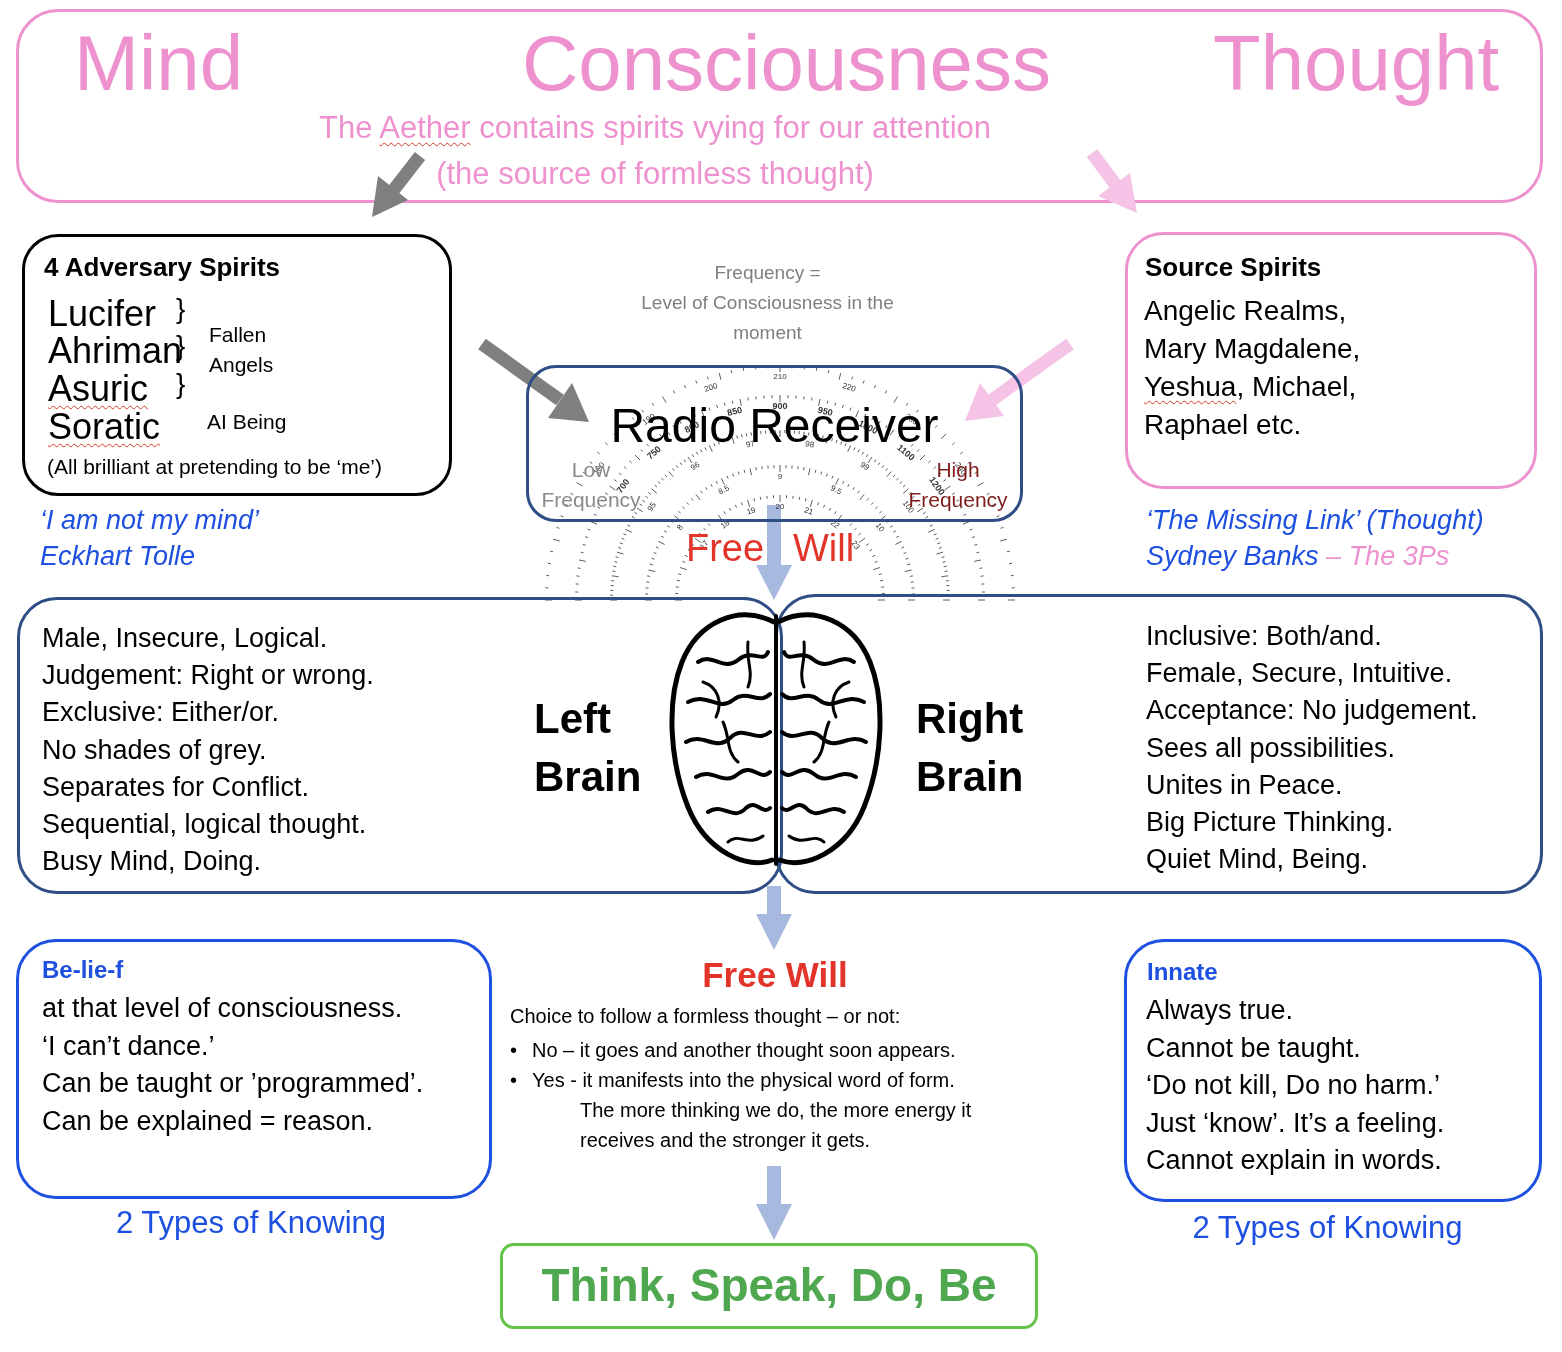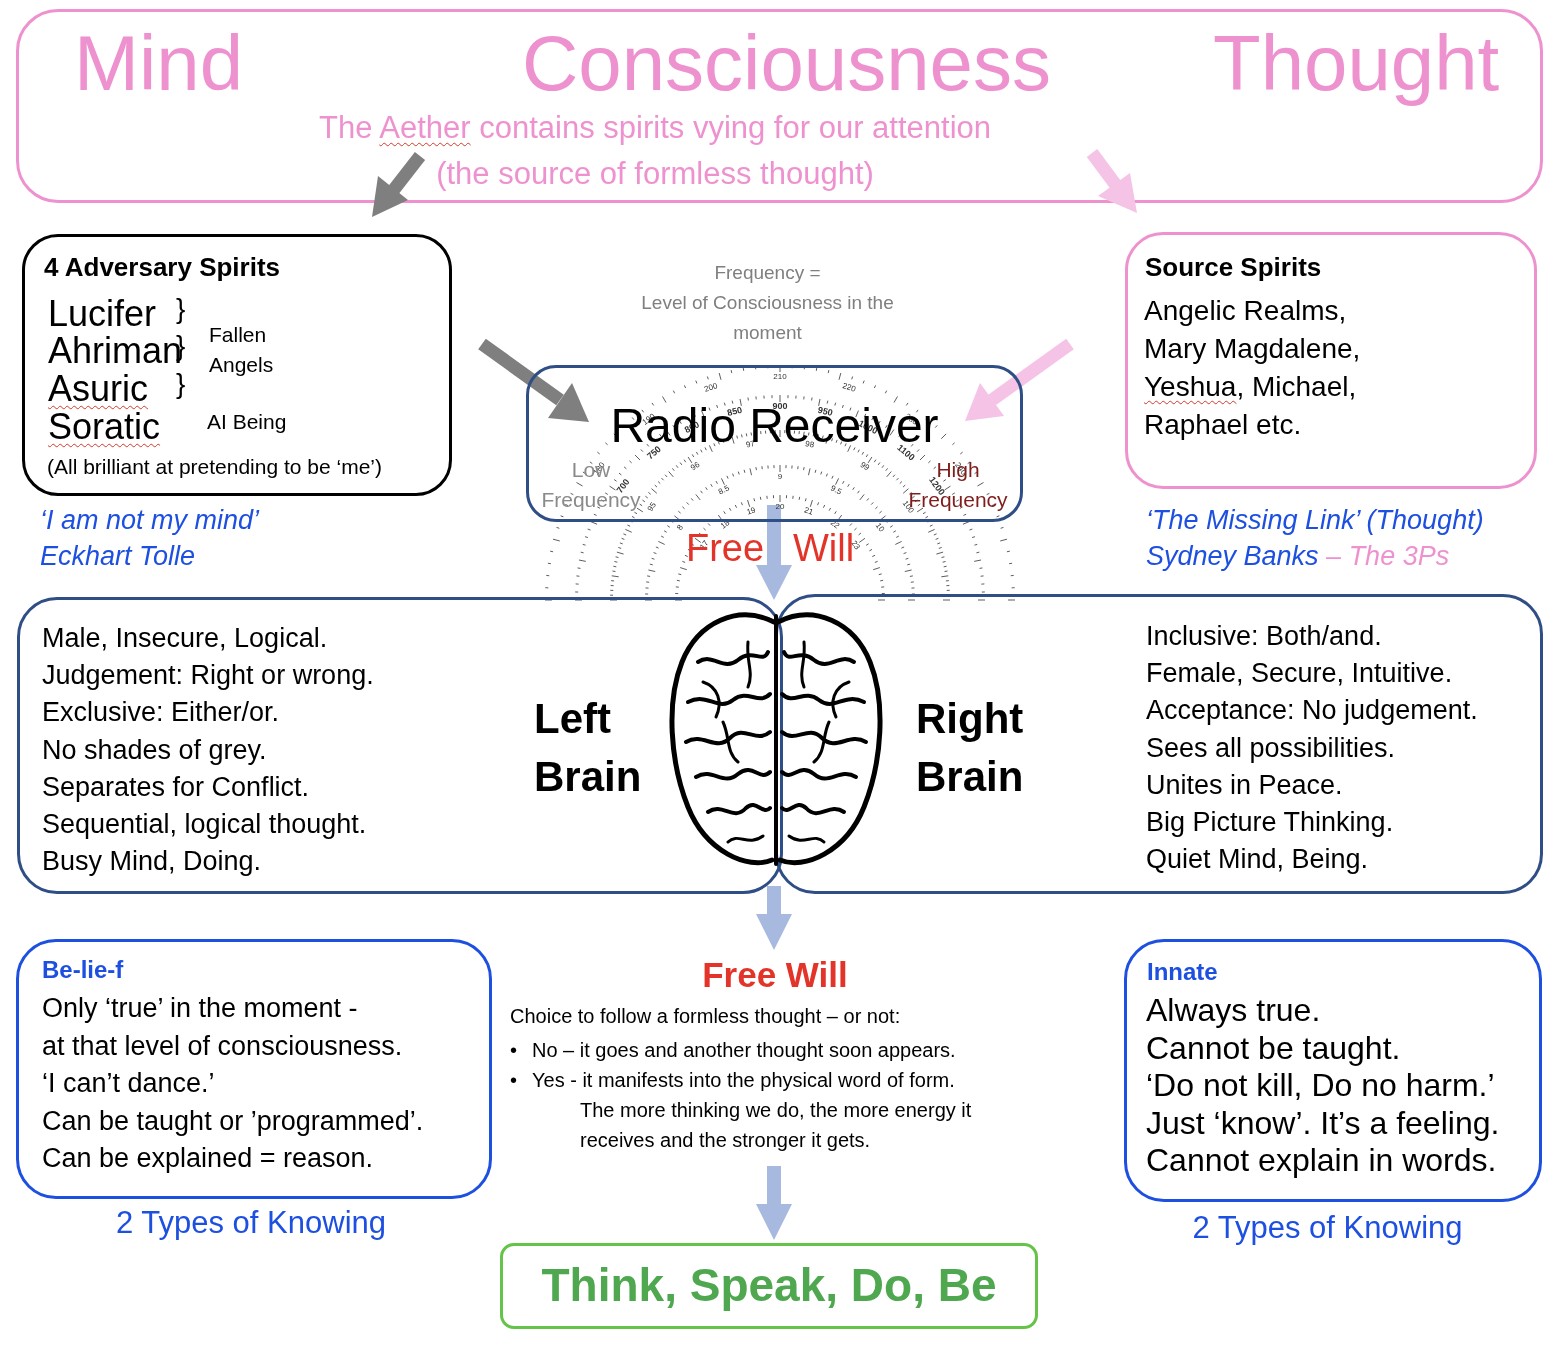--- a/index.html
+++ b/index.html
@@ -54,21 +54,21 @@
   #right-title { left: 916px; top: 690px; font-size: 42px; line-height: 58px; font-weight: bold; }
   #brain { left: 668px; top: 602px; width: 216px; height: 272px; }
 
   
   #belief-box { left: 16px; top: 939px; width: 476px; height: 260px; border: 3px solid #1d4fe0; border-radius: 40px; }
   #belief-title { left: 42px; top: 956px; font-size: 24px; font-weight: bold; }
   #belief-lines { left: 42px; top: 990px; font-size: 27px; line-height: 37.5px; }
   #knowing-left { left: 16px; top: 1205px; width: 470px; text-align: center; font-size: 31px; }
   #innate-box { left: 1124px; top: 939px; width: 418px; height: 263px; border: 3px solid #1d4fe0; border-radius: 40px; }
   #innate-title { left: 1147px; top: 958px; font-size: 24px; font-weight: bold; }
-  #innate-lines { left: 1146px; top: 992px; font-size: 32px; line-height: 37.5px; }
+  #innate-lines { left: 1146px; top: 992px; font-size: 27px; line-height: 37.5px; }
   #knowing-right { left: 1175px; top: 1210px; width: 305px; text-align: center; font-size: 31px; }
 
   #fw-title { left: 600px; top: 955px; width: 350px; text-align: center; font-size: 35px; font-weight: bold; }
   #fw-intro { left: 510px; top: 1005px; font-size: 20px; }
   .fw-bullet { font-size: 20px; line-height: 30px; }
   #fw-b1 { left: 510px; top: 1035px; }
   #fw-b2 { left: 510px; top: 1065px; }
   #fw-cont { left: 580px; top: 1095px; font-size: 20px; line-height: 30px; }
   .bullet-dot { display: inline-block; width: 22px; }
 
@@ -642,21 +642,20 @@
   <div>Acceptance: No judgement.</div>
   <div>Sees all possibilities.</div>
   <div>Unites in Peace.</div>
   <div>Big Picture Thinking.</div>
   <div>Quiet Mind, Being.</div>
 </div>
 
 <div class="box" id="belief-box"></div>
 <div class="abs blue" id="belief-title">Be-lie-f</div>
 <div class="abs lines" id="belief-lines">
-  <div>Only ‘true’ in the moment -</div>
   <div>at that level of consciousness.</div>
   <div>‘I can’t dance.’</div>
   <div>Can be taught or ’programmed’.</div>
   <div>Can be explained = reason.</div>
 </div>
 <div class="abs blue" id="knowing-left">2 Types of Knowing</div>
 
 <div class="abs red" id="fw-title">Free Will</div>
 <div class="abs" id="fw-intro">Choice to follow a formless thought – or not:</div>
 <div class="abs fw-bullet" id="fw-b1"><span class="bullet-dot">•</span><span>No – it goes and another thought soon appears.</span></div>

